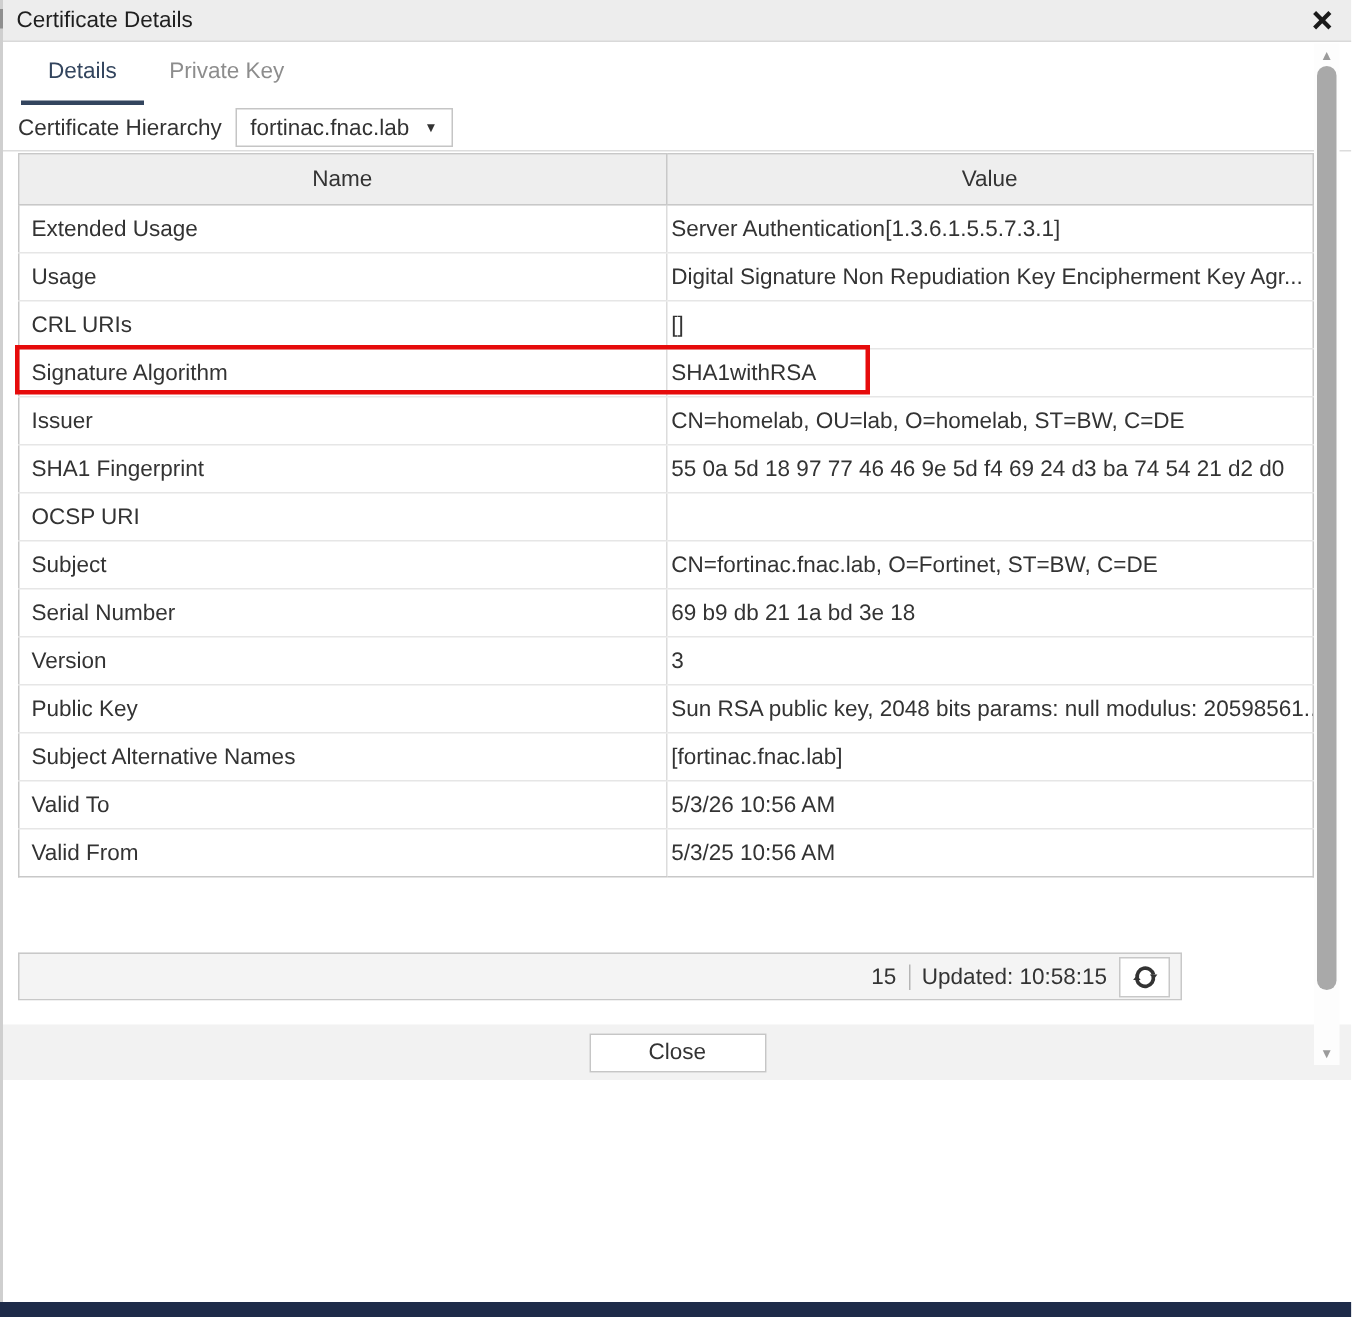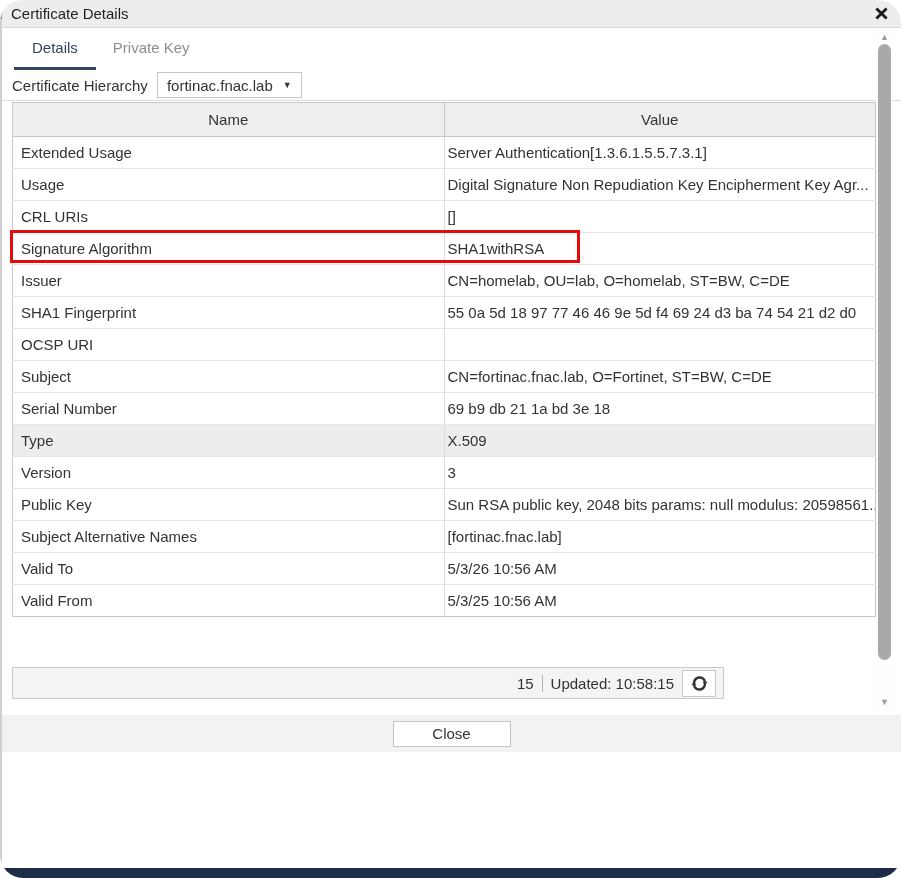--- a/index.html
+++ b/index.html
@@ -1,19 +1,19 @@
 <!DOCTYPE html>
 <html><head>
 <meta charset="utf-8">
 <style>
   * { margin:0; padding:0; box-sizing:border-box; }
   html,body { background:#fff; }
   .screen {
     position:relative; width:901px; height:878px; background:#ffffff;
-    font-family:"Liberation Sans", sans-serif; color:#333; overflow:hidden;border-radius:23px;
+    font-family:"Liberation Sans", sans-serif; color:#333; overflow:hidden;
   }
   
   .left-line { position:absolute; left:0; top:0; width:2px; height:100%; background:#cfcfcf; }
   .left-notch { position:absolute; left:0; top:6px; width:3px; height:13px; background:#8f8f8f; }
 
   .dialog { position:absolute; left:2px; top:0; width:899px; }
 
   .titlebar {
     height:28px; background:#ededed; border-bottom:1px solid #d9d9d9;
     display:flex; align-items:center; justify-content:space-between; padding:0 12px 0 9px;
@@ -53,21 +53,21 @@
   table.cert tr:last-child td { border-bottom:1px solid #c8c8c8; }
 
   .highlight-box {
     position:absolute; left:-2px; top:128px; width:570px; height:33px;
     border:3px solid #e60b0b; pointer-events:none;
   }
 
   .spacer-a { height:50px; background:#fff; }
 
   .footer-bar {
-    margin-left:10px; width:712px; height:32px; background:#f4f4f4;
+    margin-left:10px; width:776px; height:32px; background:#f4f4f4;
     border:1px solid #c8c8c8; display:flex; align-items:center; justify-content:flex-end;
     padding-right:7px; gap:8px;
   }
   .footer-bar .count { font-size:15px; }
   .footer-bar .vsep { width:1px; height:17px; background:#b5b5b5; }
   .footer-bar .updated { font-size:15px; }
   .refresh-btn {
     width:34px; height:27px; background:#fff; border:1px solid #c8c8c8;
     display:flex; align-items:center; justify-content:center; cursor:pointer;
   }
@@ -163,24 +163,20 @@
               <td class="col-name">OCSP URI</td>
               <td class="col-value"></td>
             </tr>
             <tr>
               <td class="col-name">Subject</td>
               <td class="col-value">CN=fortinac.fnac.lab, O=Fortinet, ST=BW, C=DE</td>
             </tr>
             <tr>
               <td class="col-name">Serial Number</td>
               <td class="col-value">69 b9 db 21 1a bd 3e 18</td>
-            </tr>
-            <tr class="selected">
-              <td class="col-name">Type</td>
-              <td class="col-value">X.509</td>
             </tr>
             <tr>
               <td class="col-name">Version</td>
               <td class="col-value">3</td>
             </tr>
             <tr>
               <td class="col-name">Public Key</td>
               <td class="col-value">Sun RSA public key, 2048 bits params: null modulus: 20598561...</td>
             </tr>
             <tr>

